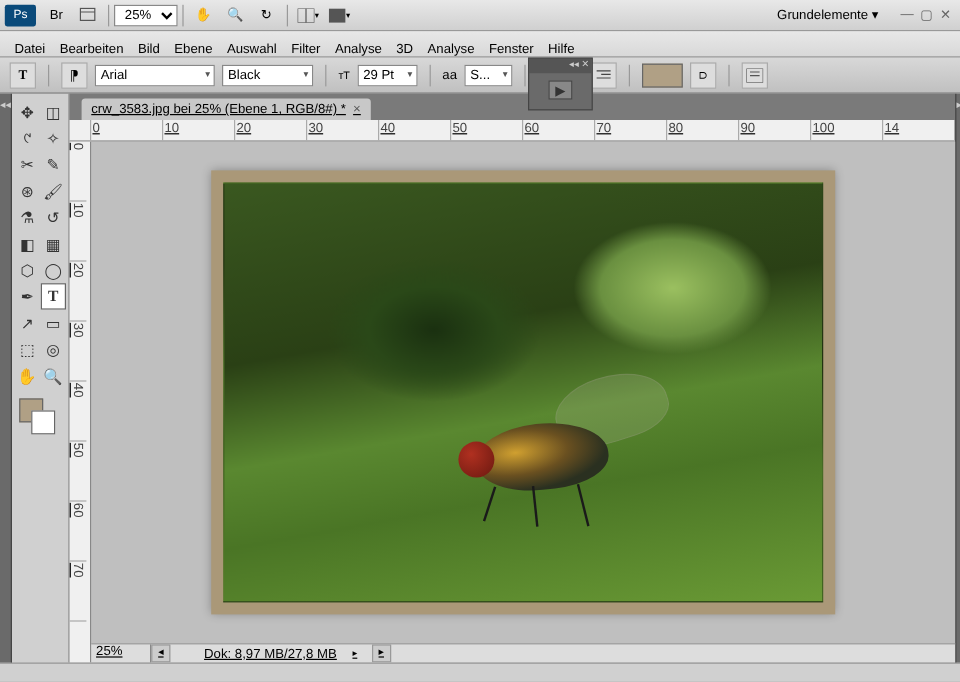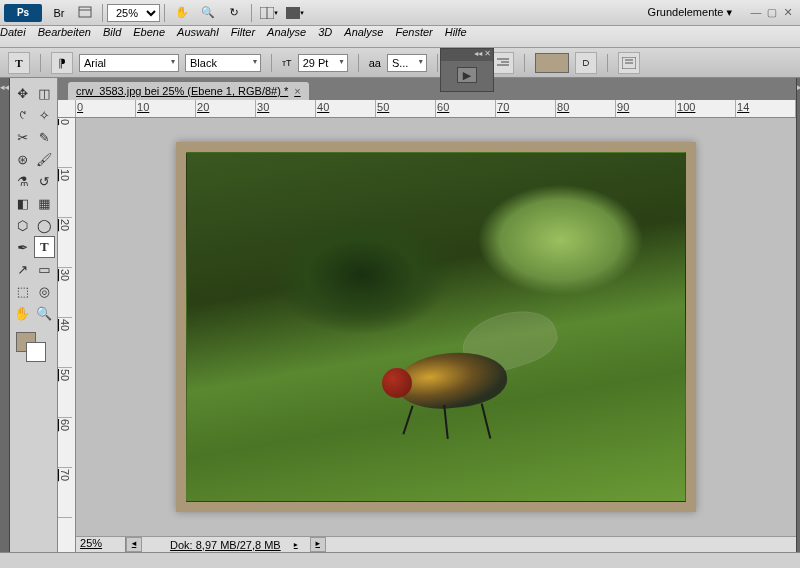--- a/index.html
+++ b/index.html
@@ -1,25 +1,25 @@
 <!DOCTYPE html>
 <html><head>
 <meta charset="utf-8">
 <style>
 * { box-sizing: border-box; margin: 0; padding: 0; font-family: Tahoma, sans-serif; font-size: 11px; }
 body { background: #b8b8b8; width: 800px; height: 568px; overflow: hidden; }
 .titlebar { height: 26px; background: linear-gradient(#e8e8e8,#d0d0d0); display: flex; align-items: center; padding: 0 4px; border-bottom: 1px solid #999; }
-.ps-icon { width: 38px; height: 18px; background: #0a4a7a; color: #fff; font-weight: bold; display: flex; align-items: center; justify-content: center; border-radius: 2px; margin-right: 4px; font-size: 10px; }
+.ps-icon { width: 26px; height: 18px; background: #0a4a7a; color: #fff; font-weight: normal; display: flex; align-items: center; justify-content: center; border-radius: 2px; margin-right: 4px; font-size: 10px; }
 .tb-btn { width: 22px; height: 20px; display: flex; align-items: center; justify-content: center; margin: 0 2px; border: 1px solid transparent; }
 .sep { width: 1px; height: 18px; background: #999; margin: 0 4px; }
 .zoom-sel { padding: 1px 4px; border: 1px solid #888; background: #fff; }
 .workspace-sel { margin-left: auto; padding: 2px 6px; }
 .win-btns { display: flex; margin-left: 10px; }
 .win-btns span { width: 16px; text-align: center; color: #666; }
-.menubar { height: 22px; background: linear-gradient(#e8e8e8,#d8d8d8); display: flex; align-items: flex-start; padding: 0 0; border-bottom: 1px solid #999; gap: 12px; font-style: italic; }
+.menubar { height: 22px; background: linear-gradient(#e8e8e8,#d8d8d8); display: flex; align-items: flex-end; padding: 0 12px; border-bottom: 1px solid #999; gap: 12px; }
 .menubar span { cursor: default; }
 .optbar { height: 30px; background: linear-gradient(#d8d8d8,#c0c0c0); display: flex; align-items: center; padding: 0 8px; border-bottom: 1px solid #888; gap: 6px; position: relative; }
 .opt-ctrl { background: #fff; border: 1px solid #888; padding: 2px 16px 2px 4px; position: relative; }
 .opt-ctrl::after { content: "▾"; position: absolute; right: 3px; font-size: 8px; color: #555; }
 .opt-icon { width: 22px; height: 22px; display: flex; align-items: center; justify-content: center; border: 1px solid #aaa; background: #ddd; }
 .color-swatch { width: 34px; height: 20px; background: #b0a085; border: 1px solid #666; }
 .align-grp { display: flex; }
 .floating-panel { position: absolute; top: 0; left: 440px; width: 54px; height: 44px; background: #6a6a6a; border: 1px solid #444; z-index: 10; }
 .fp-header { height: 12px; background: #555; display: flex; justify-content: flex-end; padding: 0 2px; }
 .fp-header span { color: #ccc; font-size: 8px; margin-left: 2px; }

